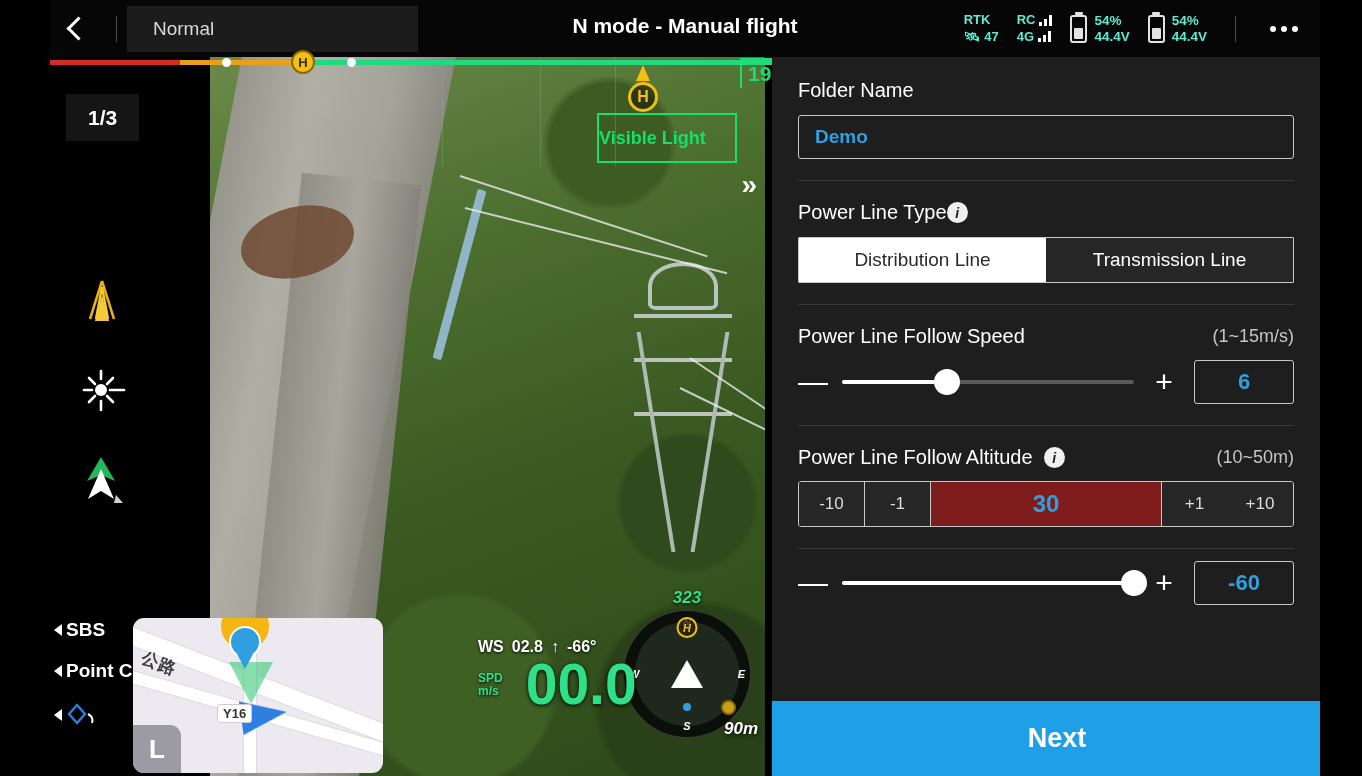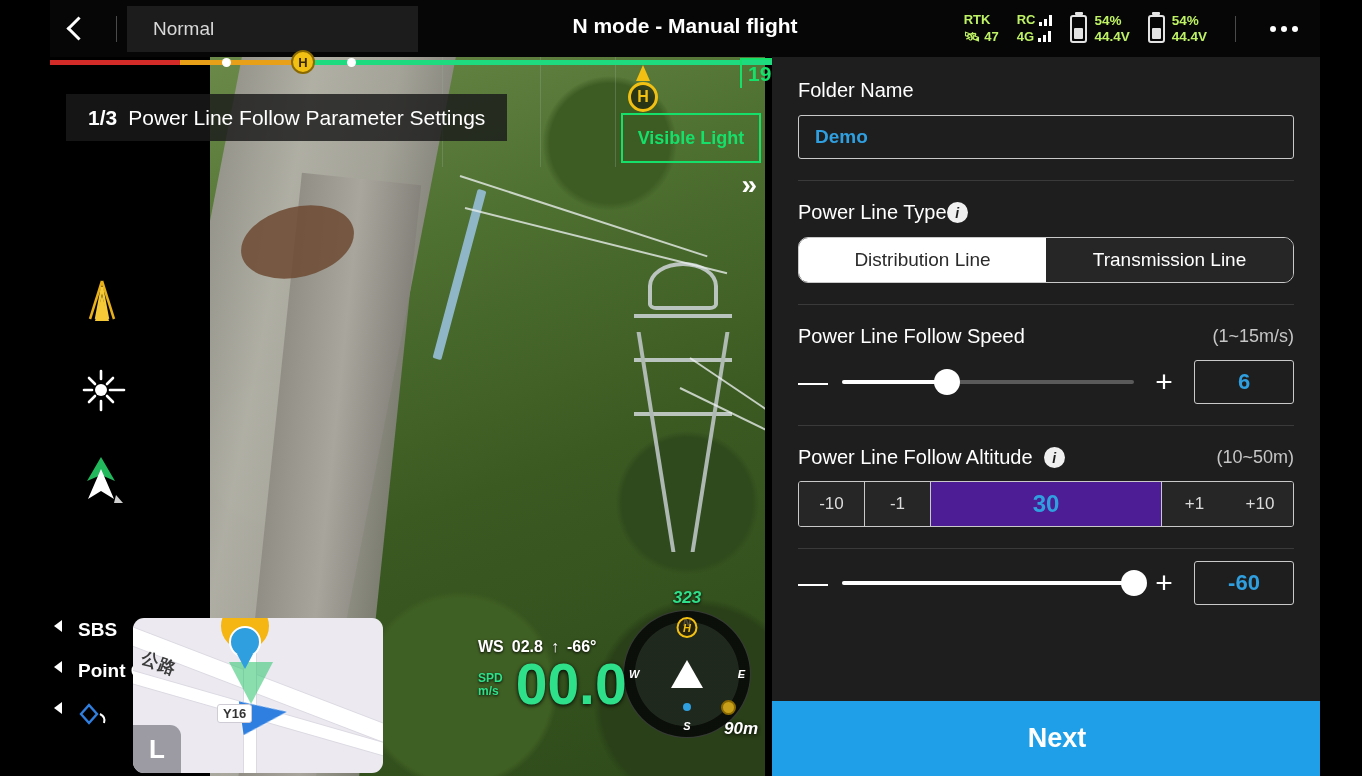--- a/index.html
+++ b/index.html
@@ -41,21 +41,21 @@
     display: flex; align-items: center; padding-left: 26px;
     color: #d9d9d9; font-size: 19px; cursor: pointer;
   }
   .flight-title {
     position: absolute; left: 0; right: 0; top: 14px;
     text-align: center; color: #fff; font-size: 21px; font-weight: bold;
     pointer-events: none;
   }
   .status-cluster {
     margin-left: auto; display: flex; align-items: center; gap: 18px;
-    padding-right: 16px; color: #bef264;
+    padding-right: 16px; color: #5eead4;
   }
   .stat-col { display: flex; flex-direction: column; gap: 3px; font-size: 13px; font-weight: bold; }
   .stat-row { display: flex; align-items: center; gap: 4px; line-height: 1.05; }
   .bars { display: inline-flex; align-items: flex-end; gap: 2px; height: 11px; }
   .bars i { display: block; width: 3px; background: #fff; }
   .bars i:nth-child(1) { height: 4px; }
   .bars i:nth-child(2) { height: 7px; }
   .bars i:nth-child(3) { height: 11px; }
   .sat-glyph { font-size: 13px; }
   .batt-group { display: flex; align-items: center; gap: 7px; }
@@ -134,22 +134,22 @@
   .wire { position: absolute; height: 2px; background: rgba(235,240,238,.78); transform-origin: left center; }
   .green-grid { position: absolute; inset: 0; pointer-events: none; }
   .green-grid .gl { position: absolute; background: rgba(150,175,150,.3); }
   .collapse-chev {
     position: absolute; right: 12px; top: 112px; color: #fff; font-size: 28px;
     font-weight: bold; cursor: pointer; letter-spacing: -4px; z-index: 30;
   }
 
   
   .vl-box {
-    position: absolute; left: 411px; top: 56px; width: 140px; height: 50px;
-    border: 2px solid #14e06a; display: flex; align-items: center; justify-content: center;
+    position: absolute; left: 387px; top: 56px; width: 140px; height: 50px;
+    border: 2px solid #14e06a; display: flex; align-items: center; justify-content: flex-start;
     z-index: 26;
   }
   .vl-box span { color: #14e06a; font-size: 18px; font-weight: bold; }
   .home-marker {
     position: absolute; left: 418px; top: 25px; width: 30px; height: 30px; z-index: 27;
     border-radius: 50%; background: rgba(25,22,8,.55); border: 3px solid #f2c012;
     display: flex; align-items: center; justify-content: center;
     color: #f2c012; font-size: 16px; font-weight: bold;
   }
   .home-marker::before {
@@ -171,30 +171,30 @@
     padding: 0 22px; z-index: 28; color: #fff; white-space: nowrap;
   }
   .banner .step { font-size: 21px; font-weight: bold; }
   .banner .btxt { font-size: 21px; }
 
   
   .left-tools { position: absolute; left: 58px; top: 255px; width: 150px; z-index: 30; }
   .tool { height: 90px; display: flex; align-items: center; justify-content: flex-start;
           padding-left: 22px; cursor: pointer; }
   .left-labels { position: absolute; left: 54px; top: 620px; z-index: 30; width: 150px; }
-  .ll-row { display: flex; align-items: flex-start; gap: 16px; margin-bottom: 20px; cursor: pointer; }
+  .ll-row { display: flex; align-items: center; gap: 4px; margin-bottom: 20px; cursor: pointer; }
   .ll-tri { width: 0; height: 0; border-top: 6px solid transparent; border-bottom: 6px solid transparent;
             border-right: 8px solid #fff; flex: 0 0 auto; }
   .ll-txt { color: #fff; font-size: 19px; font-weight: bold; line-height: 1.1; }
 
   
   .telemetry { position: absolute; left: 478px; top: 638px; z-index: 28; }
   .tl-line1 { color: #fff; font-size: 16px; font-weight: bold; display: flex; gap: 8px; align-items: center;
               text-shadow: 0 1px 3px #000; }
-  .tl-line2 { display: flex; align-items: center; gap: 13px; margin-top: 3px; }
+  .tl-line2 { display: flex; align-items: center; gap: 23px; margin-top: 3px; }
   .spd-lbl { color: #2fe08a; font-size: 12px; font-weight: bold; line-height: 1.05; text-shadow: 0 1px 3px #000; }
   .spd-val { color: #2fe08a; font-size: 57px; font-weight: bold; line-height: .9; text-shadow: 0 1px 4px #000; }
 
   
   .compass-wrap { position: absolute; left: 623px; top: 588px; z-index: 27; font-style: italic; }
   .heading-num { color: #2fe08a; font-size: 17px; font-weight: bold; text-align: center; text-shadow: 0 1px 3px #000; }
   .compass {
     width: 128px; height: 128px; border-radius: 50%;
     background: radial-gradient(circle, rgba(30,36,30,.82) 0 58%, rgba(8,10,8,.9) 59% 100%);
     border: 1px solid rgba(255,255,255,.18);
@@ -291,21 +291,21 @@
   }
   .text-input {
     margin-top: 13px; height: 44px; border: 1px solid #c9c9c9; border-radius: 3px;
     display: flex; align-items: center; padding: 0 16px;
     color: #2f9fe0; font-size: 19px; font-weight: bold; cursor: text;
   }
   .sep { height: 1px; background: #3a3a3a; margin: 21px 0 0 0; }
   .row-head { display: flex; align-items: center; margin-top: 20px; }
 
   .seg-group {
-    margin-top: 13px; height: 46px; border: 1px solid #c9c9c9; border-radius: 10px;
+    margin-top: 13px; height: 46px; border: 1px solid #c9c9c9; border-radius: 1px;
     display: flex; overflow: hidden;
   }
   .seg {
     flex: 1; display: flex; align-items: center; justify-content: center;
     font-size: 19px; cursor: pointer;
   }
   .seg.active { background: #fff; color: #2b2b2b; }
   .seg.inactive { background: #262626; color: #fff; }
 
   .slider-row { margin-top: 12px; display: flex; align-items: center; gap: 16px; }
@@ -330,21 +330,21 @@
   }
   .step-btn {
     width: 66px; display: flex; align-items: center; justify-content: center;
     color: #dcdcdc; font-size: 17px; background: #262626; cursor: pointer;
     border-right: 1px solid #c9c9c9;
   }
   .step-btn.last { border-right: none; }
   .step-btn.rb { border-left: 1px solid #c9c9c9; border-right: none; }
   .step-val {
     flex: 1; display: flex; align-items: center; justify-content: center;
-    background: #4c1d95; color: #2f9fe0; font-size: 24px; font-weight: bold; cursor: text;
+    background: #7f1d1d; color: #2f9fe0; font-size: 24px; font-weight: bold; cursor: text;
   }
 
   .next-btn {
     position: absolute; right: 42px; bottom: 0; width: 548px; height: 75px;
     background: #1f9fe8; display: flex; align-items: center; justify-content: center;
     color: #fff; font-size: 27px; font-weight: bold; cursor: pointer; z-index: 55; padding-left: 22px;
   }
   .panel-strip {
     position: absolute; right: 42px; top: 694px; width: 548px; height: 9px;
     background: #1e1e1e; z-index: 51;
@@ -470,21 +470,20 @@
     <div class="tl-seg tl-orange"></div>
     <div class="tl-seg tl-orange2"></div>
     <div class="tl-seg tl-green"></div>
     <div class="tl-dot" style="left:172px;"></div>
     <div class="tl-dot" style="left:297px;"></div>
     <div class="tl-home">H</div>
   </div>
 
   <div class="banner">
     <span class="step">1/3</span>
-    <span class="btxt">Power Line Follow Parameter Settings</span>
   </div>
 
   <div class="left-tools">
     <div class="tool">
       <svg width="44" height="46" viewBox="0 0 44 46" aria-hidden="true">
         <path d="M22 4 L10 42" stroke="#e8b01a" stroke-width="2.5" fill="none"></path>
         <path d="M22 4 L34 42" stroke="#e8b01a" stroke-width="2.5" fill="none"></path>
         <path d="M22 10 L16 42" stroke="#f5c938" stroke-width="2.5" fill="none"></path>
         <path d="M22 10 L28 42" stroke="#f5c938" stroke-width="2.5" fill="none"></path>
         <path d="M22 18 L15 44 L29 44 Z" fill="#f5c938"></path>

